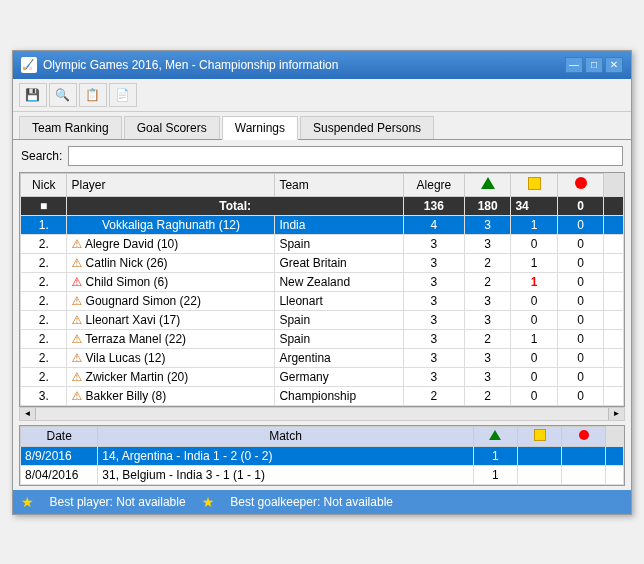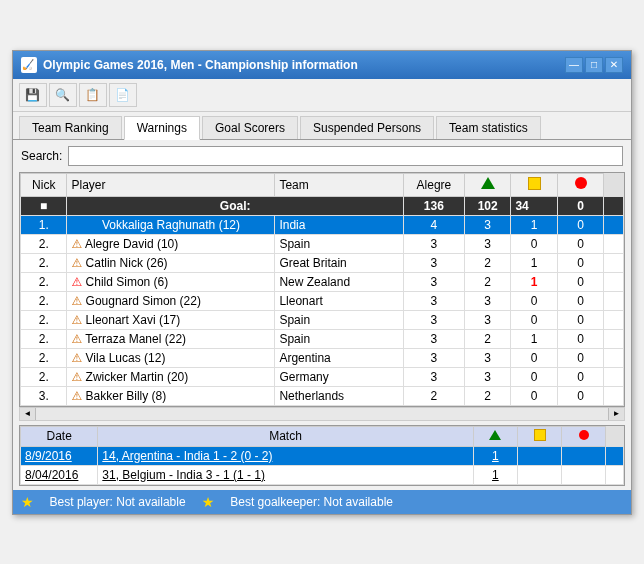--- a/index.html
+++ b/index.html
@@ -1,41 +1,41 @@
 <!DOCTYPE html>
 <html><head>
   <meta charset="utf-8">
   <style>
     * { box-sizing: border-box; margin: 0; padding: 0; font-family: 'Segoe UI', Tahoma, sans-serif; font-size: 12px; }
     body { background: #f0f0f0; display: flex; justify-content: center; align-items: center; width: 644px; height: 564px; }
     .window { width: 620px; background: #f0f0f0; border: 1px solid #999; box-shadow: 2px 2px 6px rgba(0,0,0,0.3); }
     .title-bar { background: linear-gradient(to bottom, #4a90d9, #2c6fbd); color: white; padding: 6px 8px; display: flex; align-items: center; justify-content: space-between; }
     .title-bar-left { display: flex; align-items: center; gap: 6px; }
     .title-icon { width: 16px; height: 16px; background: #fff; border-radius: 2px; display: flex; align-items: center; justify-content: center; font-size: 10px; }
-    .title-text { font-size: 12px; font-weight: bold; }
+    .title-text { font-size: 12px; font-weight: normal; }
     .title-buttons { display: flex; gap: 2px; }
     .title-btn { width: 18px; height: 16px; background: #5a9de0; border: 1px solid #3a7fc0; color: white; font-size: 10px; cursor: pointer; display: flex; align-items: center; justify-content: center; }
     .toolbar { background: #f0f0f0; padding: 4px 6px; display: flex; gap: 2px; border-bottom: 1px solid #ccc; }
     .toolbar-btn { width: 28px; height: 24px; background: #f0f0f0; border: 1px solid #ccc; cursor: pointer; display: flex; align-items: center; justify-content: center; font-size: 12px; }
     .tabs { display: flex; gap: 0; padding: 4px 6px 0; background: #f0f0f0; border-bottom: 1px solid #999; }
     .tab { padding: 4px 12px; border: 1px solid #ccc; border-bottom: none; background: #e8e8e8; cursor: pointer; font-size: 12px; margin-right: 2px; }
     .tab.active { background: #fff; border-bottom: 1px solid #fff; margin-bottom: -1px; z-index: 1; }
     .search-bar { padding: 6px 8px; display: flex; align-items: center; gap: 6px; background: #f0f0f0; }
     .search-input { flex: 1; height: 20px; border: 1px solid #999; padding: 2px 4px; font-size: 12px; background: white; }
     .main-table-wrapper { margin: 0 6px; border: 1px solid #999; overflow: hidden; }
     table { width: 100%; border-collapse: collapse; }
     th { background: #f0f0f0; border: 1px solid #ccc; padding: 3px 4px; text-align: left; font-weight: normal; }
     th.center { text-align: center; }
     td { border: 1px solid #ddd; padding: 2px 4px; }
     tr.total-row td { background: #333; color: white; font-weight: bold; }
     tr.highlight td { background: #0078d7; color: white; }
     tr.normal td { background: white; }
     .bottom-table-wrapper { margin: 4px 6px 0; border: 1px solid #999; }
     .bottom-table th { background: #d0d8f0; font-weight: normal; border: 1px solid #ccc; padding: 2px 4px; text-align: center; }
-    .bottom-table td { border: 1px solid #ddd; padding: 2px 4px; text-decoration: underline; }
+    .bottom-table td { border: 1px solid #ddd; padding: 2px 4px; }
     .bottom-table tr.b-highlight td { background: #0078d7; color: white; }
     .bottom-table tr.b-normal td { background: white; }
     .status-bar { background: #4a90d9; color: white; padding: 4px 8px; display: flex; align-items: center; gap: 16px; margin-top: 4px; }
     .star-icon { color: #ffd700; font-size: 14px; }
   </style>
 </head>
 <body>
 
 <div class="window">
 
@@ -53,24 +53,23 @@
 
   <div class="toolbar">
     <button class="toolbar-btn">💾</button>
     <button class="toolbar-btn">🔍</button>
     <button class="toolbar-btn">📋</button>
     <button class="toolbar-btn">📄</button>
   </div>
 
   <div class="tabs">
     <div class="tab">Team Ranking</div>
+    <div class="tab">Goal Scorers</div>
     <div class="tab active">Warnings</div>
-    <div class="tab">Goal Scorers</div>
     <div class="tab">Suspended Persons</div>
-    <div class="tab">Team statistics</div>
   </div>
 
   <div class="search-bar">
     <label>Search:</label>
     <input class="search-input" type="text" value="" style="">
   </div>
 
   <div class="main-table-wrapper">
     <table style="table-layout: fixed;">
       <colgroup>
@@ -92,23 +91,23 @@
           <th class="center"><span style="display:inline-block;width:0;height:0;border-left:7px solid transparent;border-right:7px solid transparent;border-bottom:12px solid green;"></span></th>
           <th class="center"><span style="display:inline-block;width:13px;height:13px;background:#ffd700;border:1px solid #cc9900;"></span></th>
           <th class="center"><span style="display:inline-block;width:12px;height:12px;background:red;border-radius:50%;"></span></th>
           <th style="border:none;background:#e0e0e0;"></th>
         </tr>
       </thead>
       <tbody>
 
         <tr class="total-row">
           <td style="text-align:center;background:#333;">■</td>
-          <td colspan="2" style="text-align:center;background:#333;">Goal:</td>
+          <td colspan="2" style="text-align:center;background:#333;">Total:</td>
           <td style="text-align:center;background:#333;">136</td>
-          <td style="text-align:center;background:#333;">102</td>
+          <td style="text-align:center;background:#333;">180</td>
           <td style="text-align:left;background:#333;">34</td>
           <td style="text-align:center;background:#333;">0</td>
           <td style="background:#333;"></td>
         </tr>
 
         <tr class="highlight">
           <td style="text-align:center;">1.</td>
           <td style="text-align:center;">Vokkaliga Raghunath (12)</td>
           <td>India</td>
           <td style="text-align:center;">4</td>
@@ -202,21 +201,21 @@
           <td style="text-align:center;">3</td>
           <td style="text-align:center;">3</td>
           <td style="text-align:center;">0</td>
           <td style="text-align:center;">0</td>
           <td></td>
         </tr>
 
         <tr class="normal">
           <td style="text-align:center;">3.</td>
           <td><span style="color:#cc6600;">⚠</span> Bakker Billy (8)</td>
-          <td>Netherlands</td>
+          <td>Championship</td>
           <td style="text-align:center;">2</td>
           <td style="text-align:center;">2</td>
           <td style="text-align:center;">0</td>
           <td style="text-align:center;">0</td>
           <td></td>
         </tr>
       </tbody>
     </table>
   </div>
 

